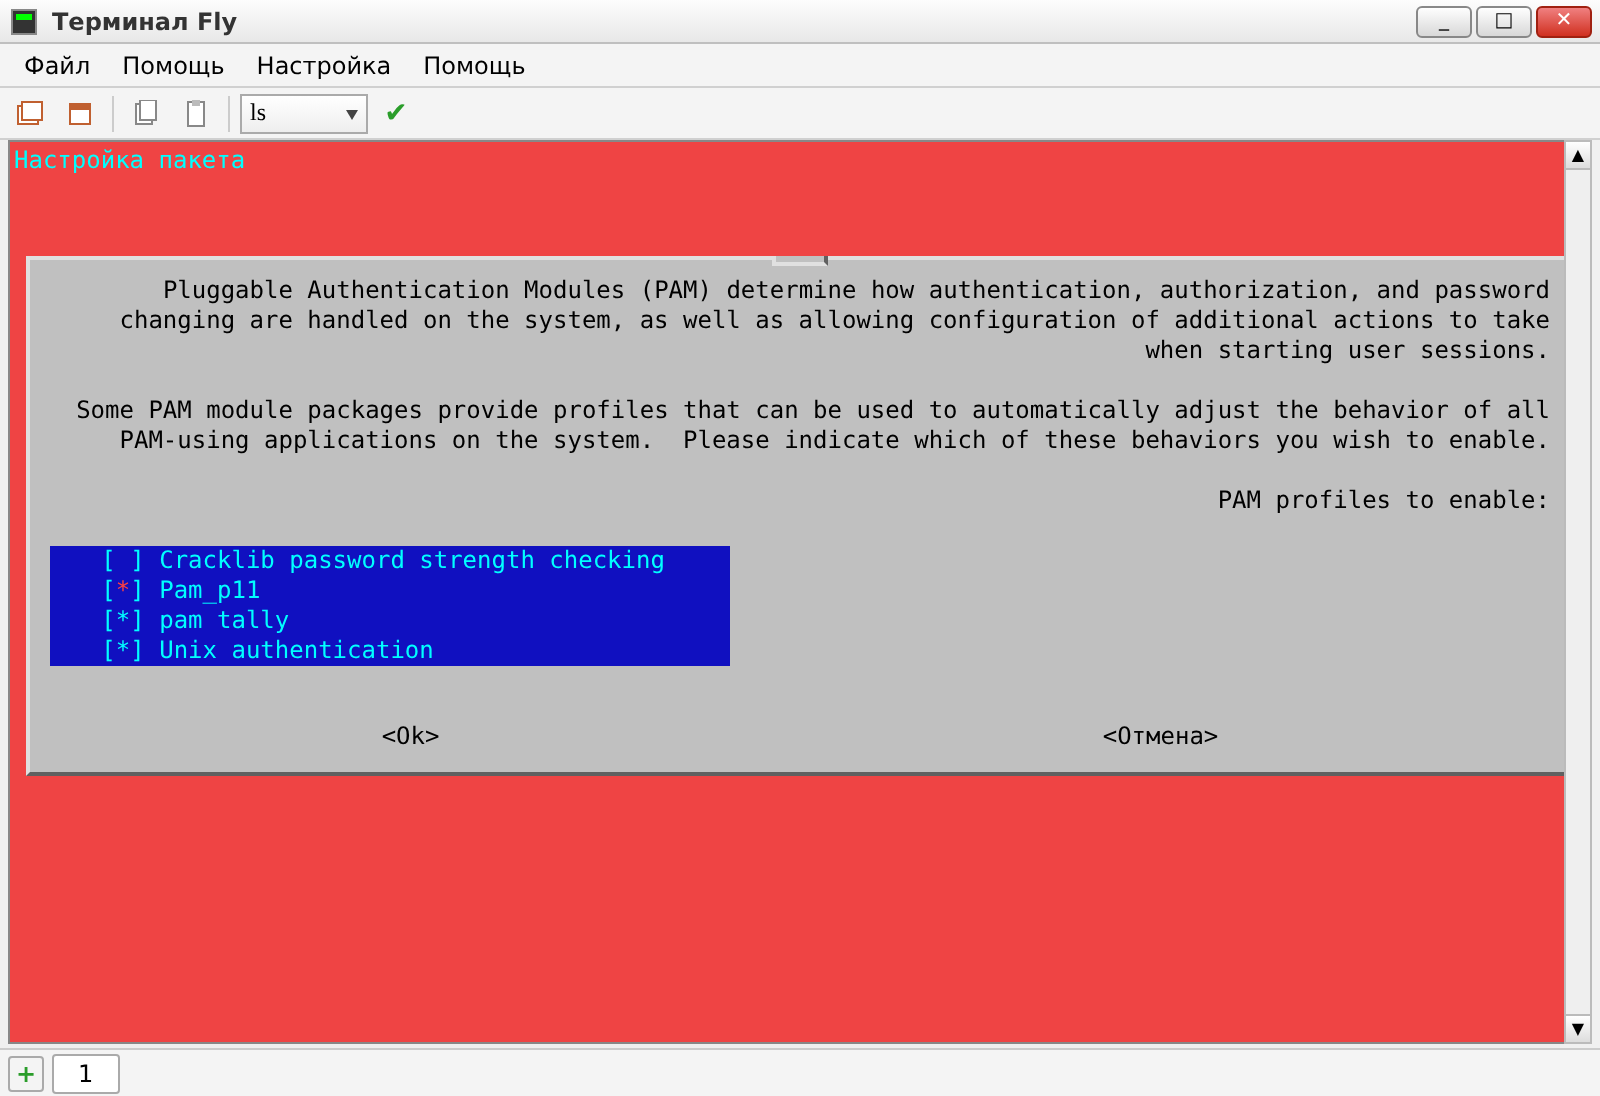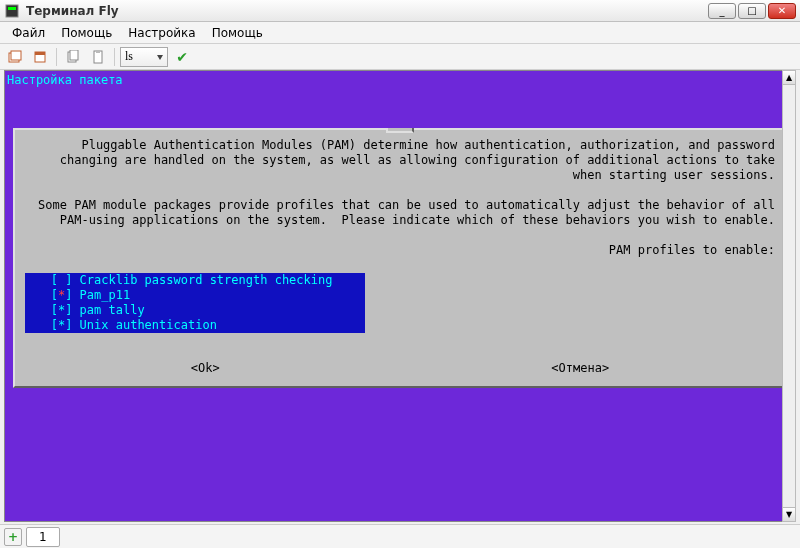--- a/index.html
+++ b/index.html
@@ -54,39 +54,39 @@
     border-bottom: 1px solid #d0d0d0;
   }
   .tb-btn {
     width: 22px; height: 20px;
     border: 1px solid transparent;
     display: flex; align-items: center; justify-content: center;
     border-radius: 2px;
   }
   .tb-sep { width:1px; height:18px; background:#ccc; margin:0 2px; }
   .combo {
-    height: 20px; width: 48px;
+    height: 20px; width: 64px;
     border: 1px solid #aaa;
     background: linear-gradient(to bottom,#fff,#eee);
     display:flex; align-items:center; padding:0 4px;
     position: relative;
     font-family: Liberation Serif, serif;
   }
   .combo::after {
     content:""; position:absolute; right:4px; top:7px;
     border-left:3px solid transparent;
     border-right:3px solid transparent;
     border-top:5px solid #444;
   }
   .check-icon { color: #2a9d2a; font-size:14px; font-weight:bold; }
   
   .terminal {
     position: absolute;
     top: 70px; left: 4px; right: 4px; bottom: 26px;
-    background: #6d28d9;
+    background: #ef4444;
     border: 1px solid #888;
     font-family: "DejaVu Sans Mono", "Courier New", monospace;
     font-size: 12px;
     line-height: 15px;
     color: #c0c0c0;
     padding: 2px;
     overflow: hidden;
   }
   .config-title { color: #00ffff; white-space: pre; }
   .dialog-wrap { position: relative; margin-top: 40px; }

